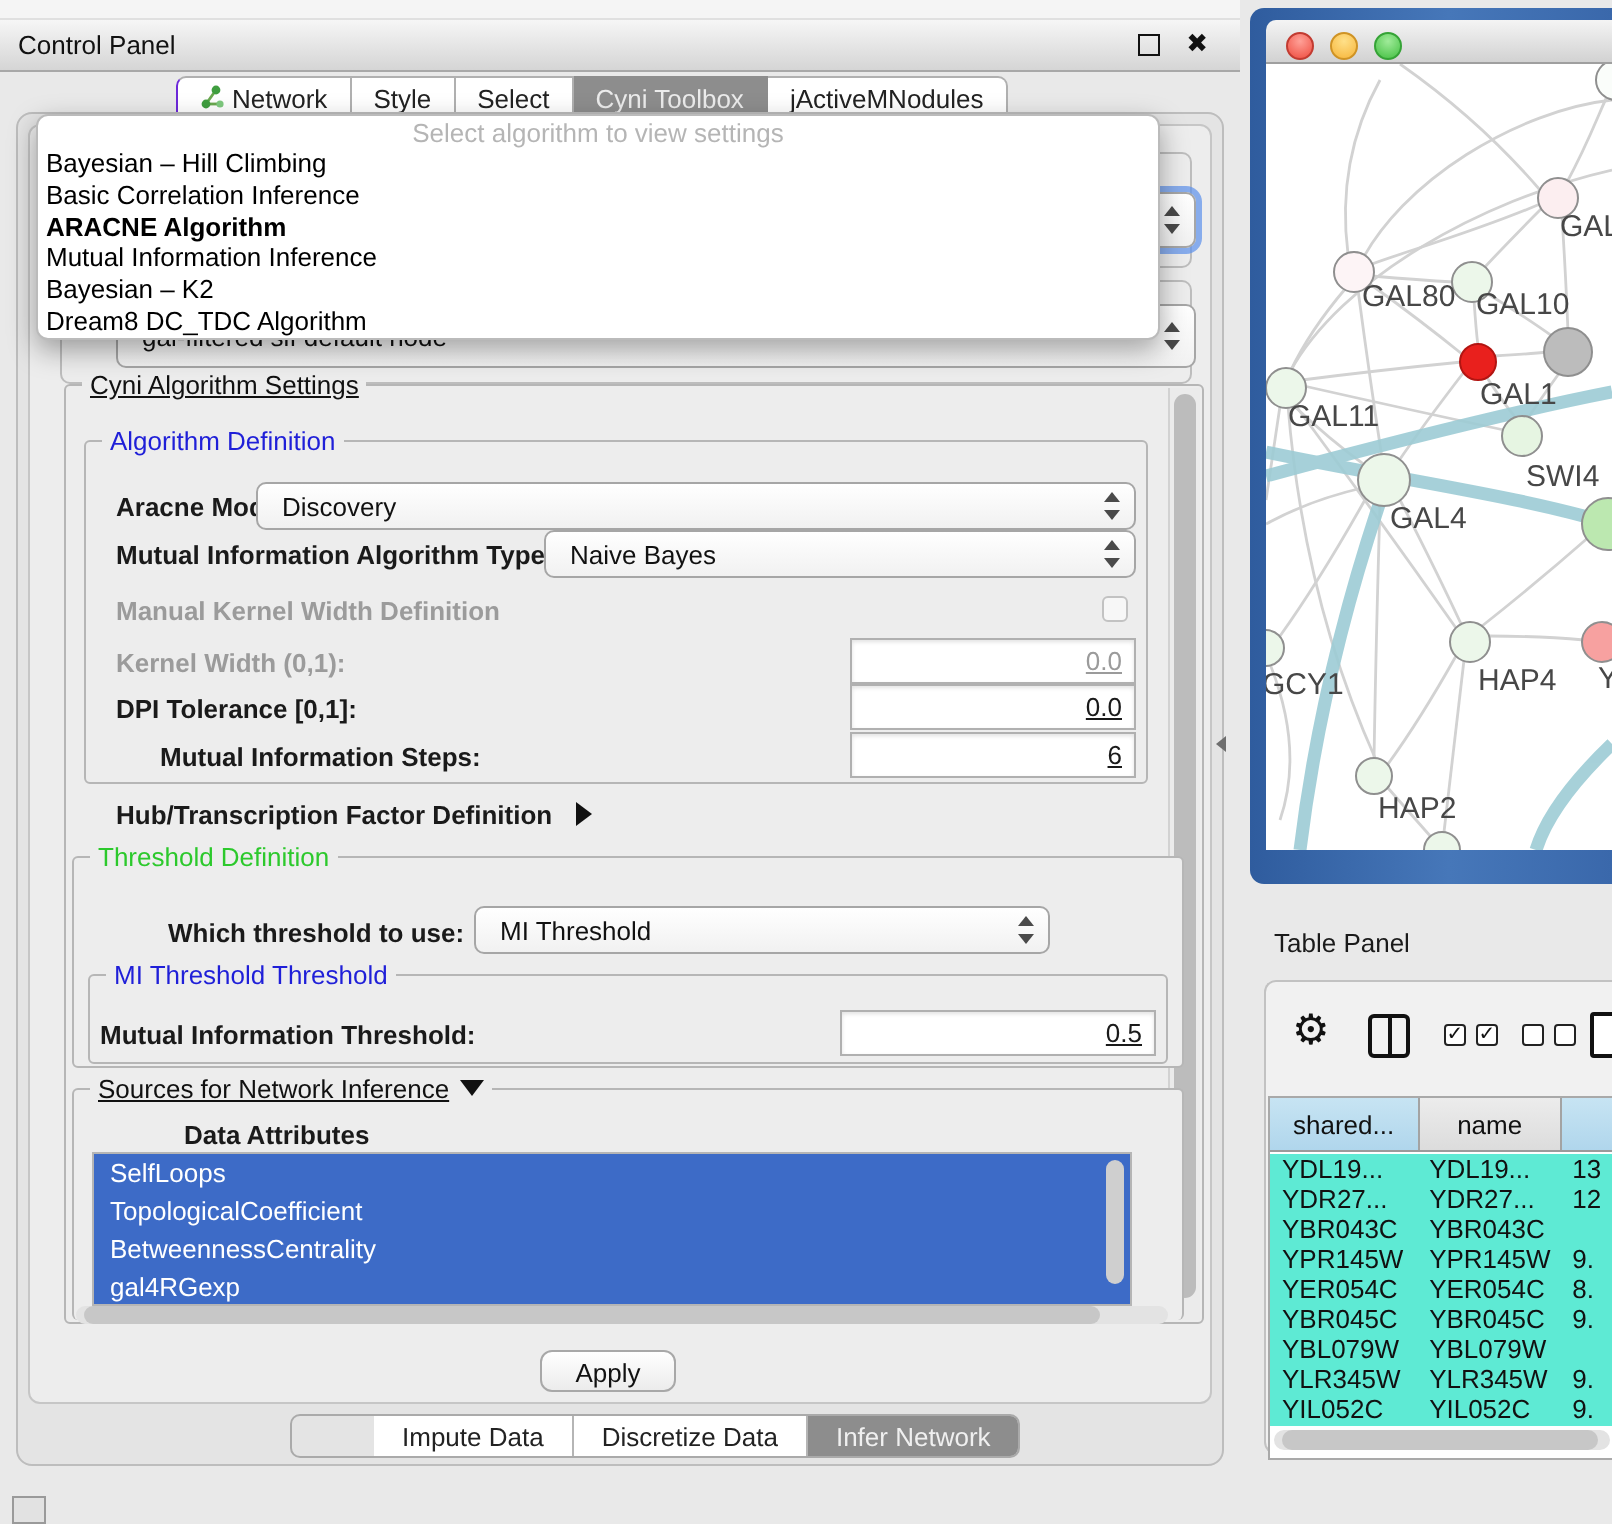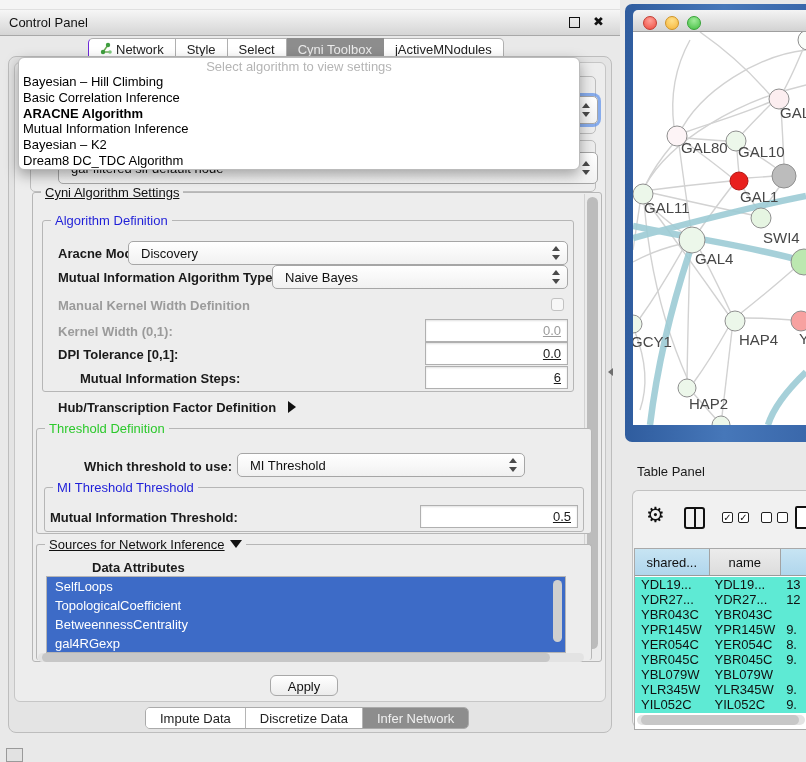--- a/index.html
+++ b/index.html
@@ -223,21 +223,21 @@
     <div class="attr-item">TopologicalCoefficient</div>
     <div class="attr-item">BetweennessCentrality</div>
     <div class="attr-item">gal4RGexp</div>
     <div class="list-thumb"></div>
   </div>
   <div class="abs hscroll-track" style="left:38px; top:653px; width:546px; height:9px;">
     <div class="hscroll-thumb" style="width:508px;"></div>
   </div>
 
   <div class="abs apply-btn" style="left:270px; top:675px; width:68px; height:21px;">Apply</div>
-  <div class="abs seg-tabs" style="left:145px; top:707px;">
+  <div class="abs seg-tabs" style="left:145px; top:707px;padding-left:41px;">
     <div class="seg">Impute Data</div>
     <div class="seg">Discretize Data</div>
     <div class="seg selected">Infer Network</div>
   </div>
 
   <div class="abs corner-icon" style="left:6px; top:748px; width:17px; height:14px;"></div>
   <div class="abs splitter-arrow" style="left:608px; top:368px;"></div>
 
   <div class="abs net-frame"></div>
   <div class="abs net-titlebar">

